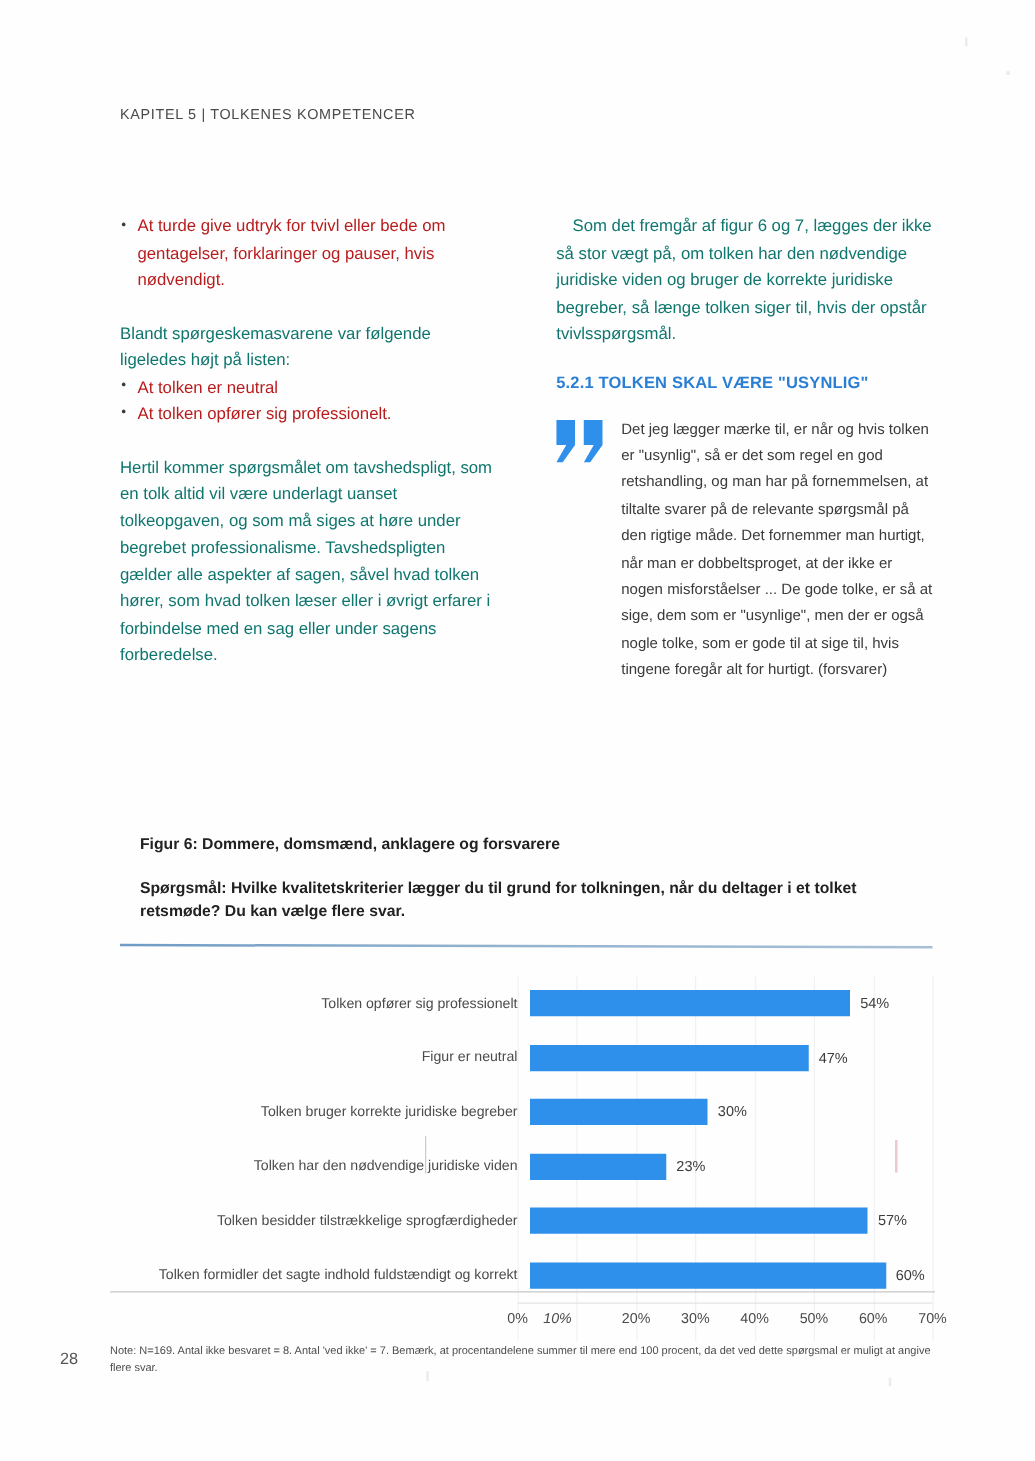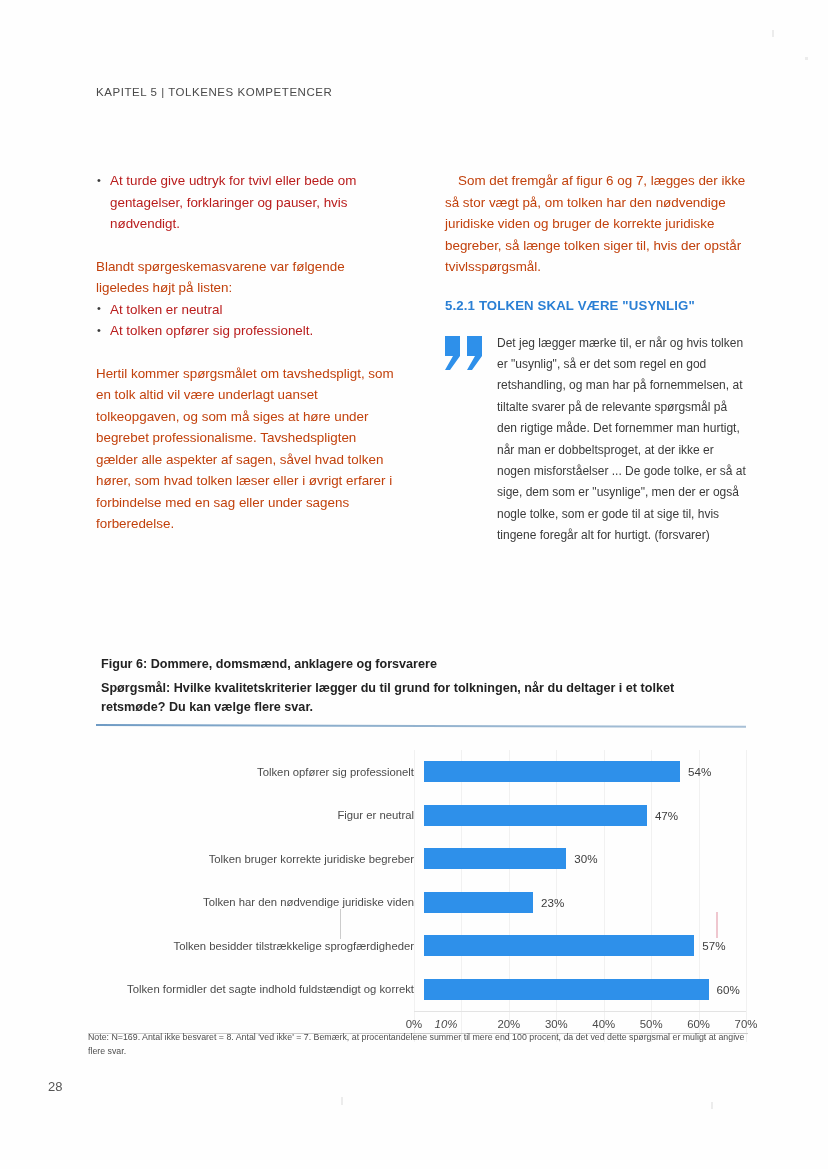--- a/index.html
+++ b/index.html
@@ -45,21 +45,21 @@
   .col {
     width: 301px;
   }
   .col-right {
     width: 301px;
   }
 
   .body-text {
     font-size: 13.4px;
     line-height: 21.5px;
-    color: #c2410c;
+    color: #0f766e;
     margin: 0;
   }
   .body-text.indent-right {
     text-indent: 13px;
   }
   .spacer-lg { height: 21px; }
   .spacer-md { height: 20px; }
 
   ul.bullets {
     list-style: none;
@@ -118,21 +118,21 @@
     left: 96px;
     top: 650px;
     width: 650px;
   }
   .figure-title,
   .figure-question {
     font-size: 12.6px;
     font-weight: 700;
     color: #222222;
     line-height: 19px;
-    margin: 5px;
+    margin: 16px;
   }
   .figure-rule {
     height: 2px;
     background: linear-gradient(90deg,#6f9bc4 0%, #8fb0cd 40%, #a8c0d6 100%);
     margin-top: 7px;
     transform: rotate(0.16deg);
     transform-origin: left center;
   }
 
   
@@ -220,21 +220,21 @@
     position: absolute;
     left: 88px;
     top: 1033px;
     width: 660px;
     height: 1px;
     background: #c8c8c8;
   }
   .note {
     position: absolute;
     left: 88px;
-    top: 1031px;
+    top: 1074px;
     width: 660px;
     font-size: 8.8px;
     line-height: 13.5px;
     color: #4d4d4d;
     margin: 0;
   }
 
   
   .page-number {
     position: absolute;

